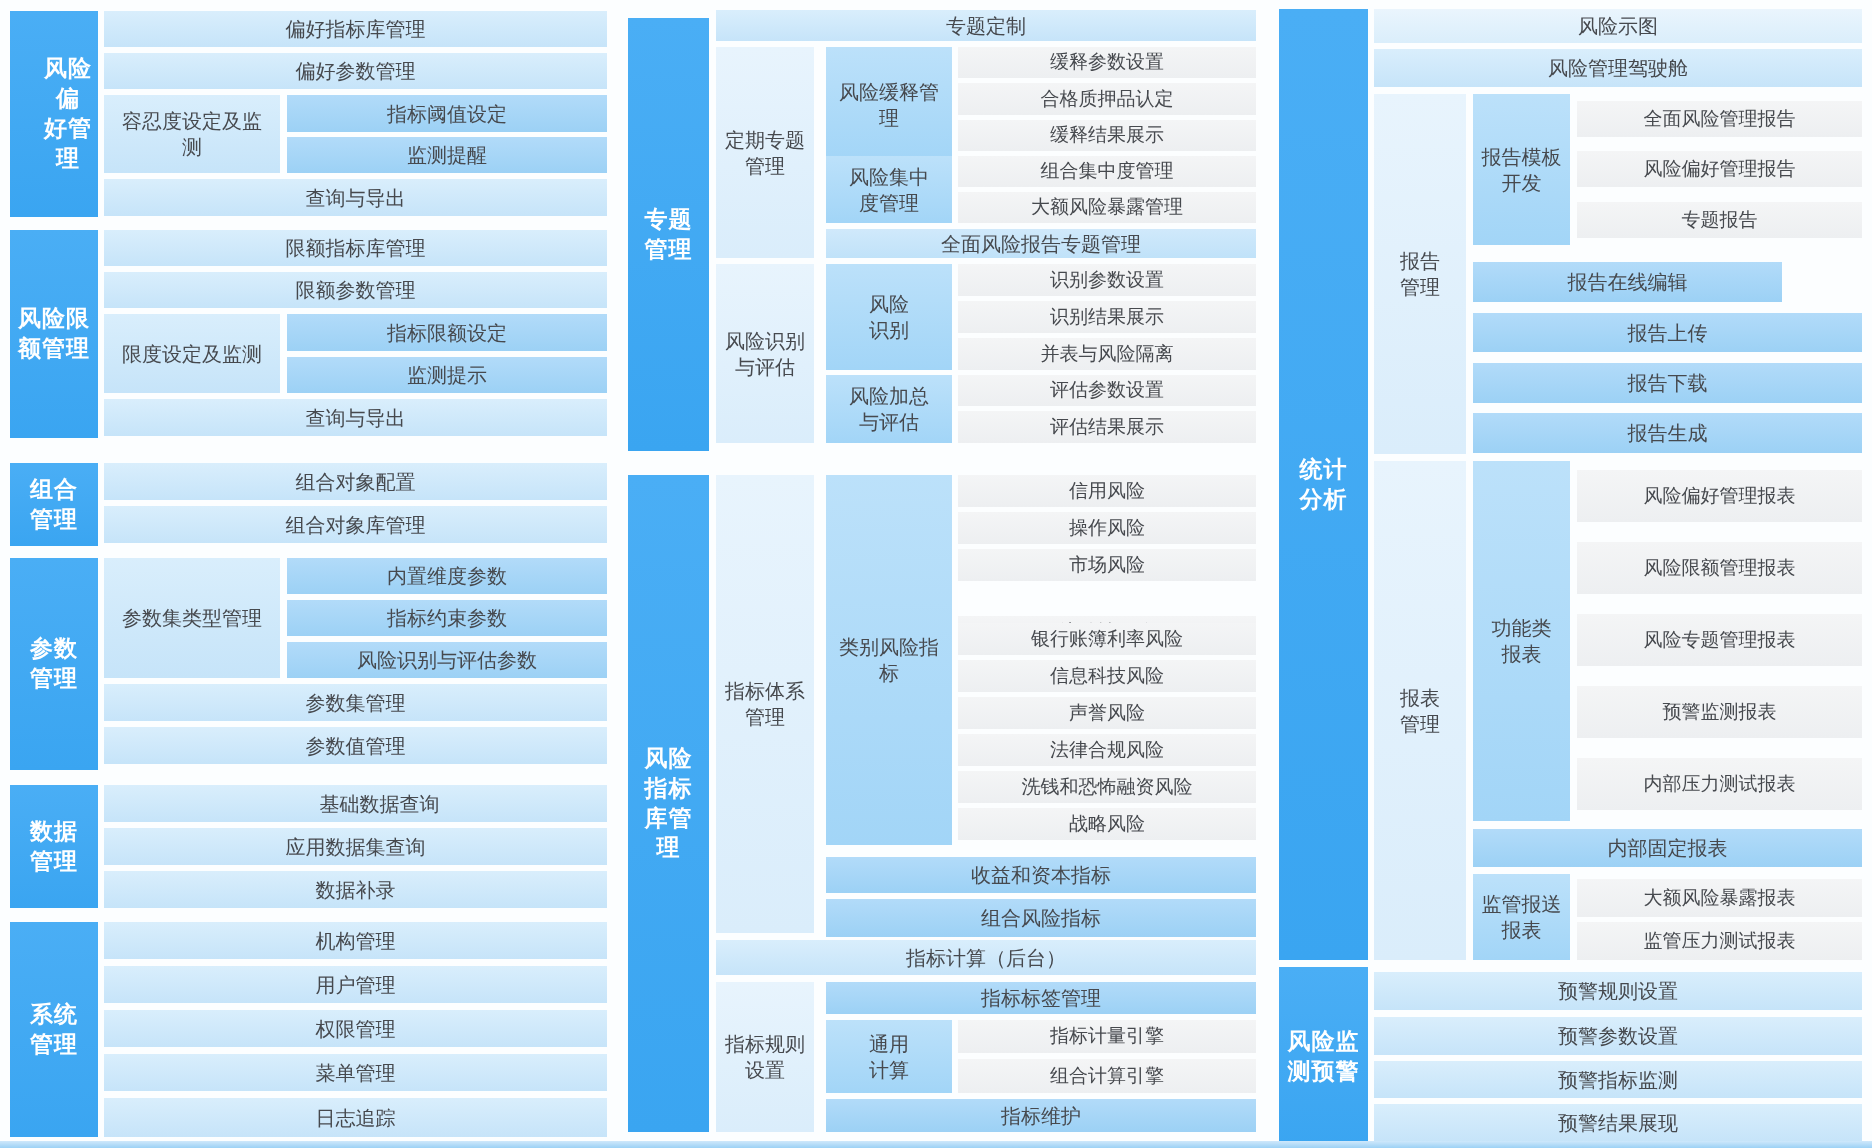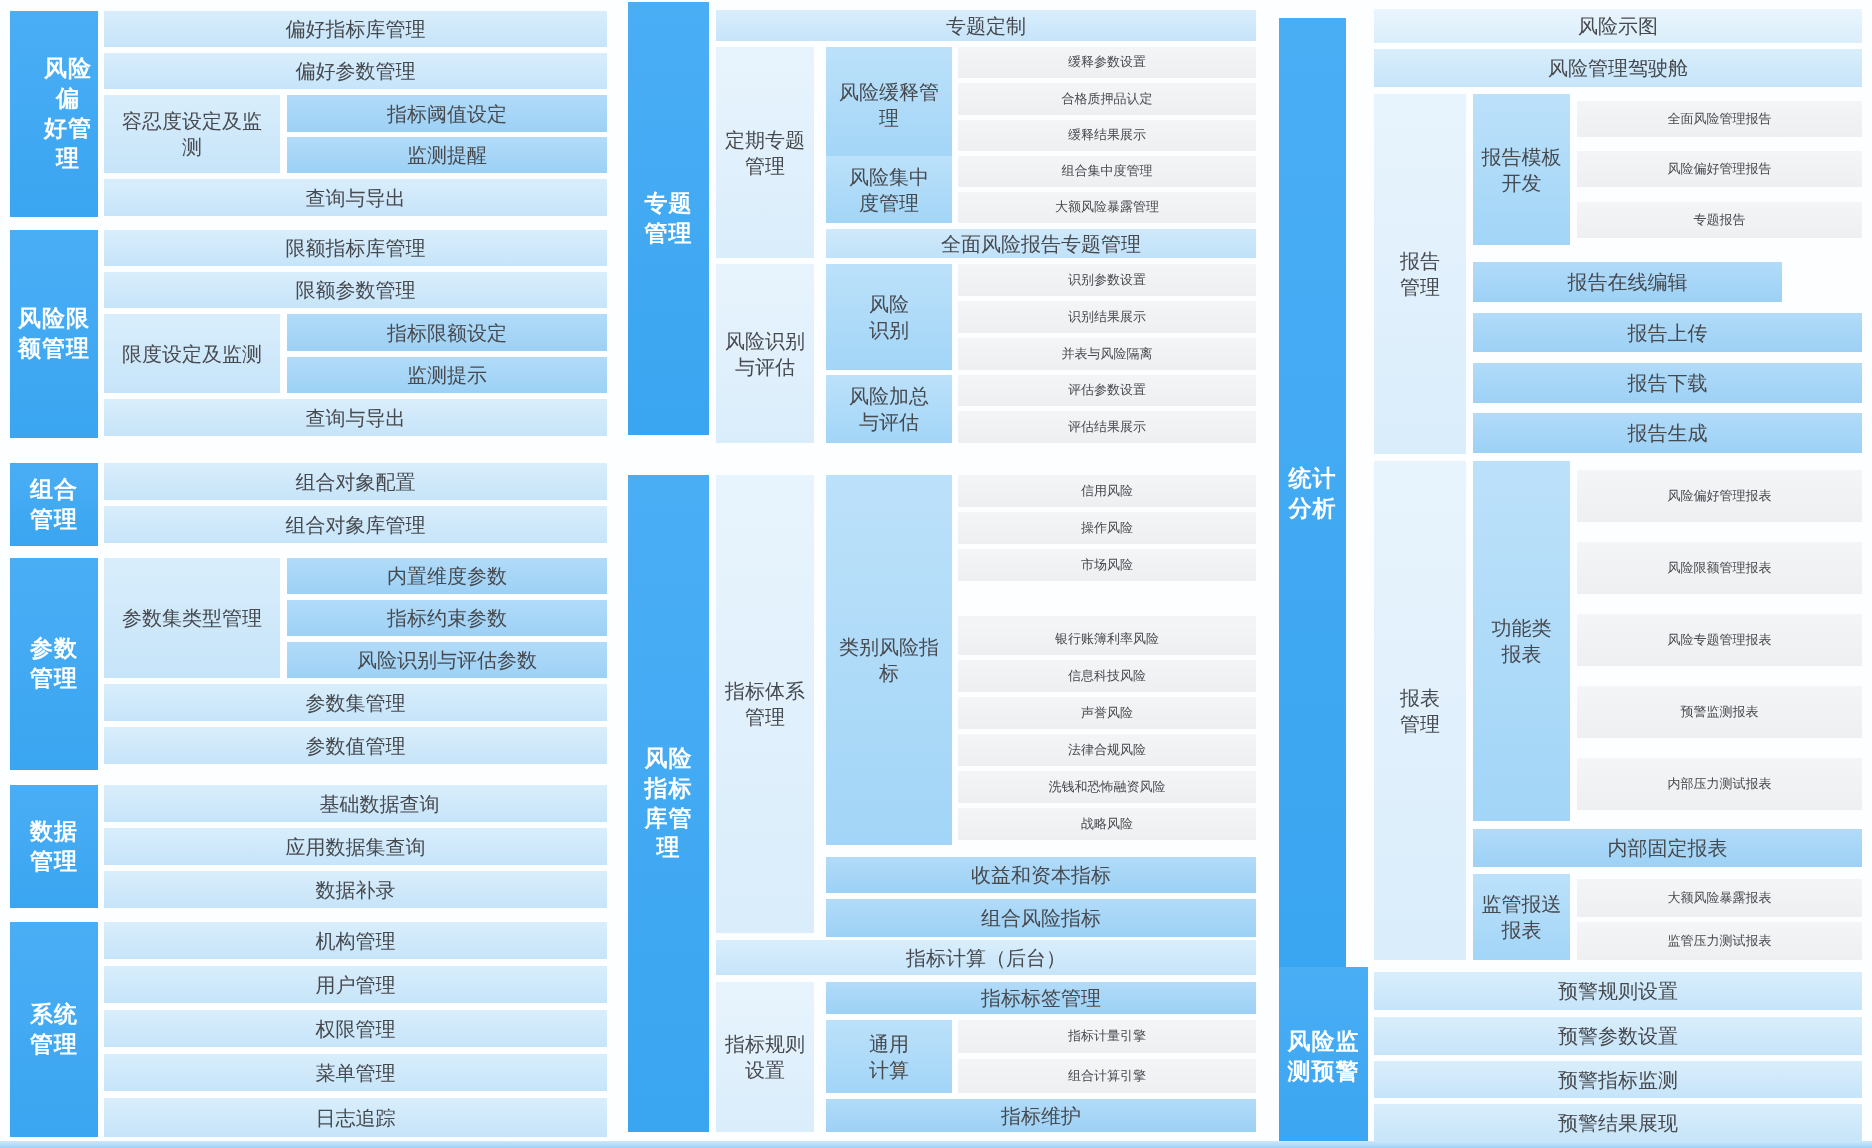--- a/index.html
+++ b/index.html
@@ -6,21 +6,21 @@
   #canvas{position:relative;width:1872px;height:1148px;background:#fcfeff;overflow:hidden;
           font-family:"Liberation Sans",sans-serif;}
   .b{position:absolute;display:flex;align-items:center;justify-content:center;text-align:center;
      color:#46494e;font-size:20px;line-height:1.3;white-space:pre-line;box-sizing:border-box;}
   .hdr{background:linear-gradient(180deg,#4aaef5,#3aa5f1);color:#ffffff;font-weight:bold;
        font-size:23px;letter-spacing:1px;}
   .r1{background:linear-gradient(180deg,#d9eefc,#c6e4f9);}
   .r2{background:linear-gradient(180deg,#b2dbf9,#9cd1f5);}
   .cell{background:linear-gradient(180deg,#e8f4fd,#daedfb);}
   .cell3{background:linear-gradient(180deg,#bce1fa,#a2d5f7);}
-  .leaf{background:linear-gradient(180deg,#f4f5f6,#edeff1);font-size:13px;}
+  .leaf{background:linear-gradient(180deg,#f4f5f6,#edeff1);font-size:19px;}
   .lb2{background:linear-gradient(180deg,#d0e9fb,#c0e2f9);}
   .rowlight{background:linear-gradient(180deg,#eaf5fd,#daeefb);}
   .strip{background:linear-gradient(180deg,#cfe8fb,#9cd1f5);}
 </style>
 </head>
 <body>
 
 <div id="canvas">
 
   <div class="b hdr" style="left:10px;top:11px;width:88px;height:206px;padding-left:28px;">风险偏
@@ -63,21 +63,21 @@
   <div class="b r1" style="left:104px;top:871px;width:503px;height:37px;">数据补录</div>
 
   <div class="b hdr" style="left:10px;top:922px;width:88px;height:215px;">系统
 管理</div>
   <div class="b r1" style="left:104px;top:922px;width:503px;height:37px;">机构管理</div>
   <div class="b r1" style="left:104px;top:966px;width:503px;height:37px;">用户管理</div>
   <div class="b r1" style="left:104px;top:1010px;width:503px;height:37px;">权限管理</div>
   <div class="b r1" style="left:104px;top:1054px;width:503px;height:37px;">菜单管理</div>
   <div class="b r1" style="left:104px;top:1098px;width:503px;height:39px;">日志追踪</div>
 
-  <div class="b hdr" style="left:628px;top:2px;width:81px;height:433px;">专题
+  <div class="b hdr" style="left:628px;top:18px;width:81px;height:433px;">专题
 管理</div>
   <div class="b r1" style="left:716px;top:10px;width:540px;height:31px;">专题定制</div>
   <div class="b cell" style="left:716px;top:47px;width:98px;height:211px;">定期专题
 管理</div>
   <div class="b cell3" style="left:826px;top:47px;width:126px;height:115px;">风险缓释管
 理</div>
   <div class="b leaf" style="left:958px;top:47px;width:298px;height:31px;">缓释参数设置</div>
   <div class="b leaf" style="left:958px;top:83px;width:298px;height:32px;">合格质押品认定</div>
   <div class="b leaf" style="left:958px;top:120px;width:298px;height:31px;">缓释结果展示</div>
   <div class="b cell3" style="left:826px;top:156px;width:126px;height:67px;">风险集中
@@ -120,21 +120,21 @@
   <div class="b r1" style="left:716px;top:940px;width:540px;height:35px;">指标计算（后台）</div>
   <div class="b cell" style="left:716px;top:982px;width:98px;height:150px;">指标规则
 设置</div>
   <div class="b r2" style="left:826px;top:982px;width:430px;height:32px;">指标标签管理</div>
   <div class="b cell3" style="left:826px;top:1020px;width:126px;height:73px;">通用
 计算</div>
   <div class="b leaf" style="left:958px;top:1020px;width:298px;height:33px;">指标计量引擎</div>
   <div class="b leaf" style="left:958px;top:1059px;width:298px;height:34px;">组合计算引擎</div>
   <div class="b r2" style="left:826px;top:1099px;width:430px;height:33px;">指标维护</div>
 
-  <div class="b hdr" style="left:1279px;top:18px;width:67px;height:951px;">统计
+  <div class="b hdr" style="left:1279px;top:9px;width:89px;height:951px;">统计
 分析</div>
   <div class="b rowlight" style="left:1374px;top:9px;width:488px;height:34px;">风险示图</div>
   <div class="b r1" style="left:1374px;top:49px;width:488px;height:38px;">风险管理驾驶舱</div>
   <div class="b cell" style="left:1374px;top:94px;width:92px;height:360px;">报告
 管理</div>
   <div class="b cell3" style="left:1473px;top:94px;width:97px;height:151px;">报告模板
 开发</div>
   <div class="b leaf" style="left:1577px;top:101px;width:285px;height:36px;">全面风险管理报告</div>
   <div class="b leaf" style="left:1577px;top:151px;width:285px;height:36px;">风险偏好管理报告</div>
   <div class="b leaf" style="left:1577px;top:202px;width:285px;height:36px;">专题报告</div>

